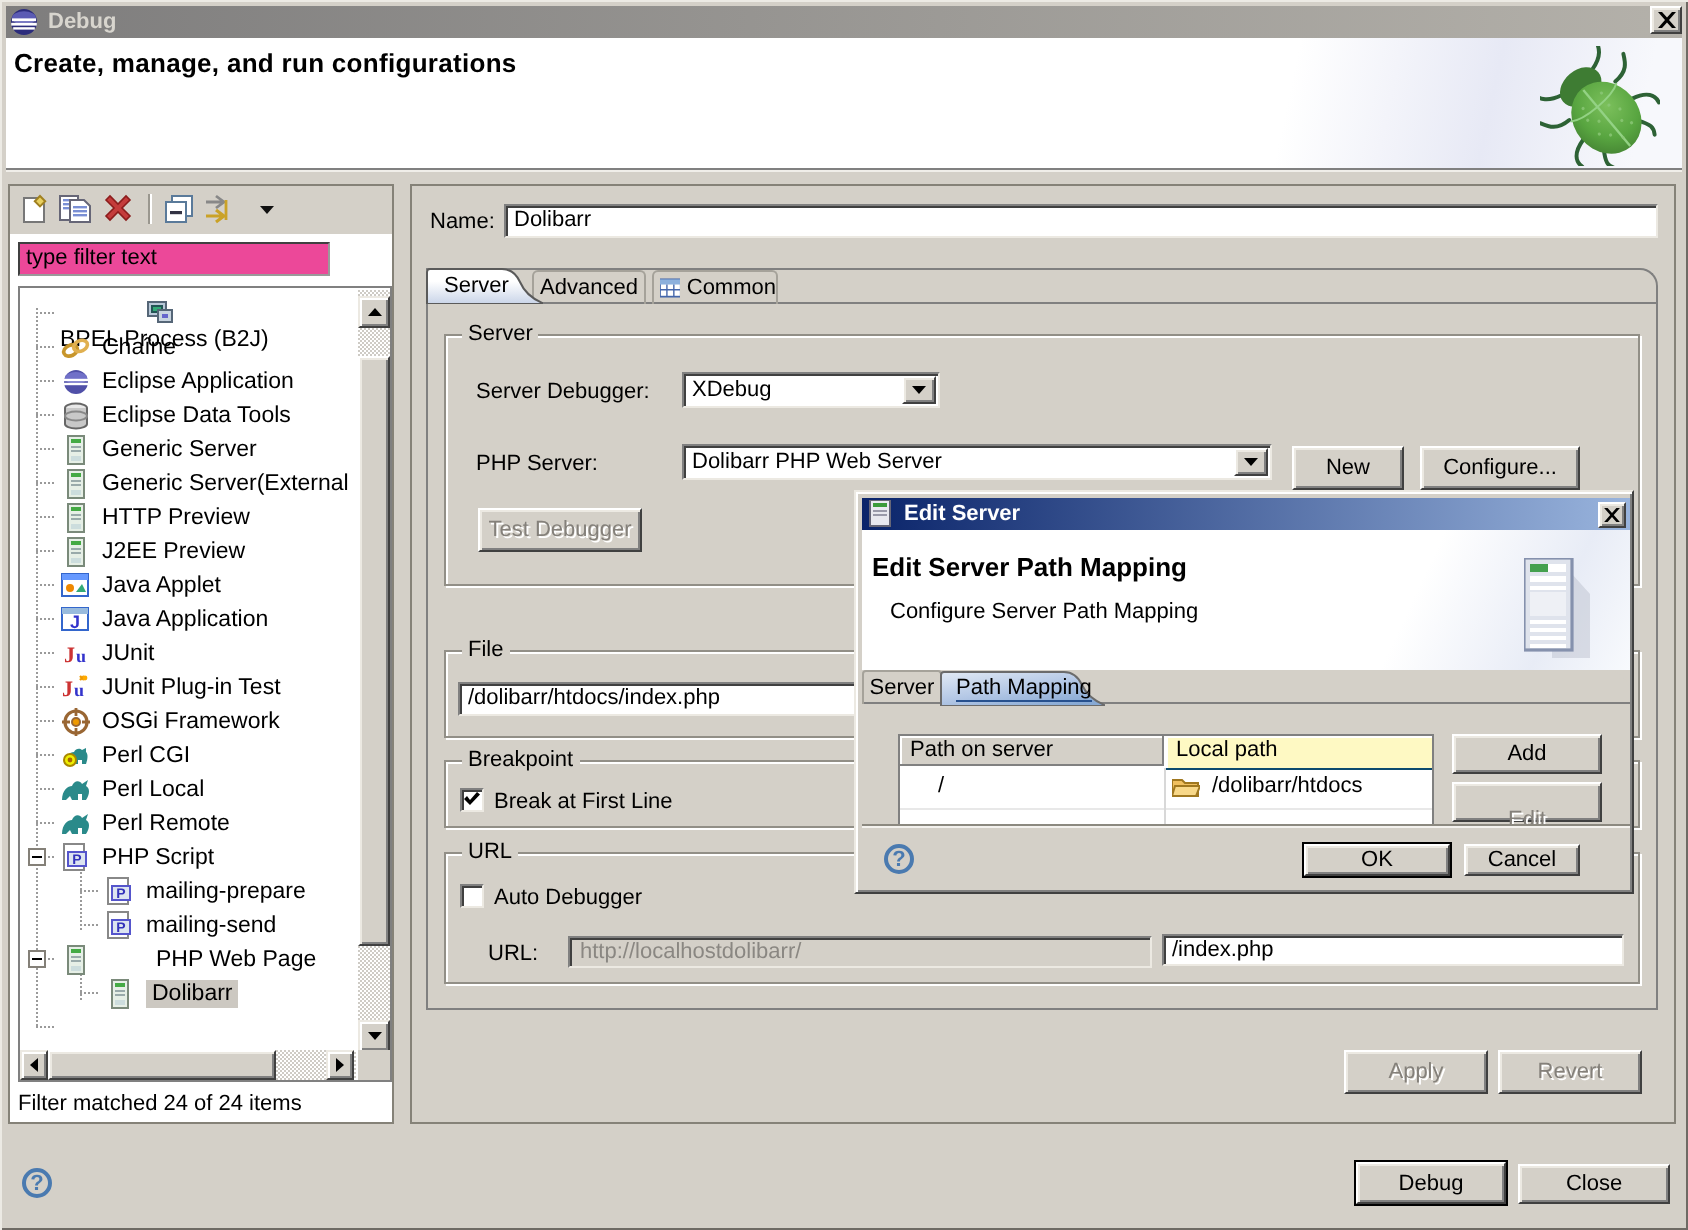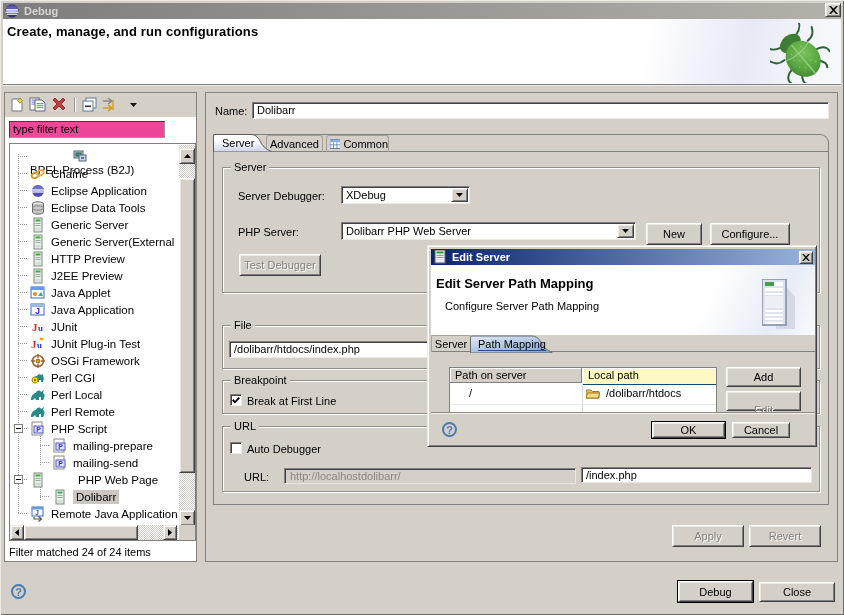--- a/index.html
+++ b/index.html
@@ -359,29 +359,20 @@
         <svg width="16" height="16" viewBox="0 0 16 16">
           <rect x="4" y="1" width="8" height="14" fill="#e6efe6" stroke="#7a8a7a"></rect>
           <rect x="5.5" y="2.5" width="5" height="2" fill="#4a4"></rect>
           <rect x="5.5" y="6" width="5" height="1" fill="#9aa"></rect>
           <rect x="5.5" y="8" width="5" height="1" fill="#9aa"></rect>
           <rect x="5.5" y="11" width="5" height="2.5" fill="#cdd"></rect>
         </svg>
         <span style="background:#ccc8c1;padding:1px 3px;">Dolibarr</span>
       </div>
       <div class="abs" style="left:8px;top:369px;width:10px;height:1px;background-image:repeating-linear-gradient(to right,#9a9a9a 0 1px,transparent 1px 2px);"></div>
-      <div class="row" style="left:20px;top:361px;">
-        <svg width="16" height="16" viewBox="0 0 16 16">
-          <rect x="2" y="1" width="11" height="9" fill="#fff" stroke="#36c"></rect>
-          <rect x="2" y="1" width="11" height="2.5" fill="#69d"></rect>
-          <text x="7" y="8.6" font-size="6.5" font-weight="bold" fill="#33c" text-anchor="middle" font-family="Liberation Sans">J</text>
-          <path d="M4 11 v2 h7 m-2.5 -2.5 l3 2.5 l-3 2.5" stroke="#555" fill="none" stroke-width="1.2"></path>
-        </svg>
-        <span style="">Remote Java Application</span>
-      </div>
     </div>
 
   <div class="abs" style="left:179px;top:145px;width:16px;height:380px;">
     <div class="abs trough" style="left:0;top:0;width:16px;height:381px;"></div>
     <div class="abs sbbtn" style="left:0;top:3px;width:16px;height:16px;">
       <svg width="7" height="4" viewBox="0 0 7 4">
           <path d="M0 4 L3.5 0 L7 4 Z" fill="#000"></path>
         </svg>
       </div>
     <div class="abs sbbtn" style="left:0;top:365px;width:16px;height:16px;">

